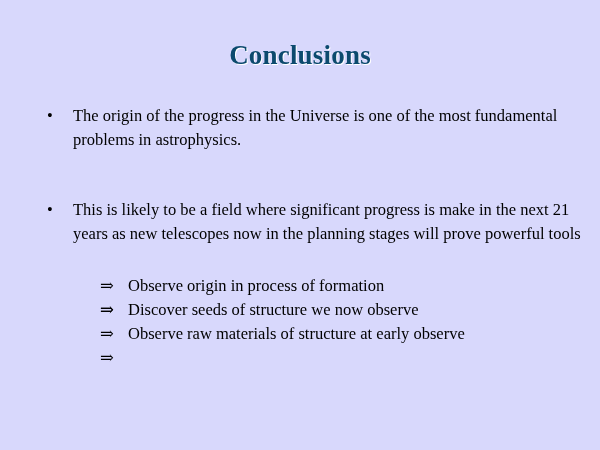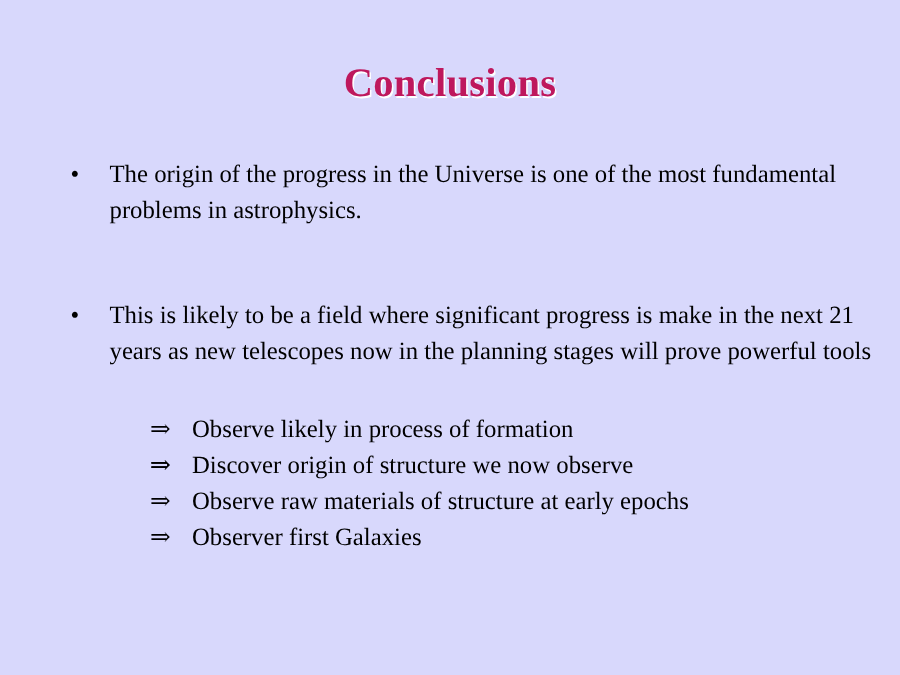--- a/index.html
+++ b/index.html
@@ -24,21 +24,21 @@
   .slide-title {
     position: absolute;
     left: 0;
     top: 40px;
     width: 600px;
     text-align: center;
     font-size: 27px;
     font-weight: bold;
     line-height: 30px;
     letter-spacing: 0.2px;
-    color: #be185d;
+    color: #0c4a6e;
     text-shadow: 1px 1px 0 #ffffff;
   }
   .body-block {
     position: absolute;
     left: 44px;
     top: 104px;
     width: 540px;
   }
   .bullet-item {
     position: relative;
@@ -108,37 +108,36 @@
       <span class="bullet-marker">•</span>
       <span class="bullet-text">This is likely to be a field where significant progress is make in the next 21 years as new telescopes now in the planning stages will prove powerful tools</span>
     </div>
 
   </div>
 
   <div class="sub-block">
 
     <div class="sub-item">
       <span class="sub-marker">⇒</span>
-      <span class="sub-text">Observe likely in process of formation</span>
+      <span class="sub-text">Observe origin in process of formation</span>
     </div>
 
     <div class="sub-item">
       <span class="sub-marker">⇒</span>
     </div>
 
     <div class="sub-item">
       <span class="sub-marker">⇒</span>
-      <span class="sub-text">Discover origin of structure we now observe</span>
+      <span class="sub-text">Discover seeds of structure we now observe</span>
     </div>
 
     <div class="sub-item">
       <span class="sub-marker">⇒</span>
-      <span class="sub-text">Observe raw materials of structure at early epochs</span>
+      <span class="sub-text">Observe raw materials of structure at early observe</span>
     </div>
 
     <div class="sub-item">
       <span class="sub-marker">⇒</span>
-      <span class="sub-text">Observer first Galaxies</span>
     </div>
 
   </div>
 
 </div>
 
 </body></html>

